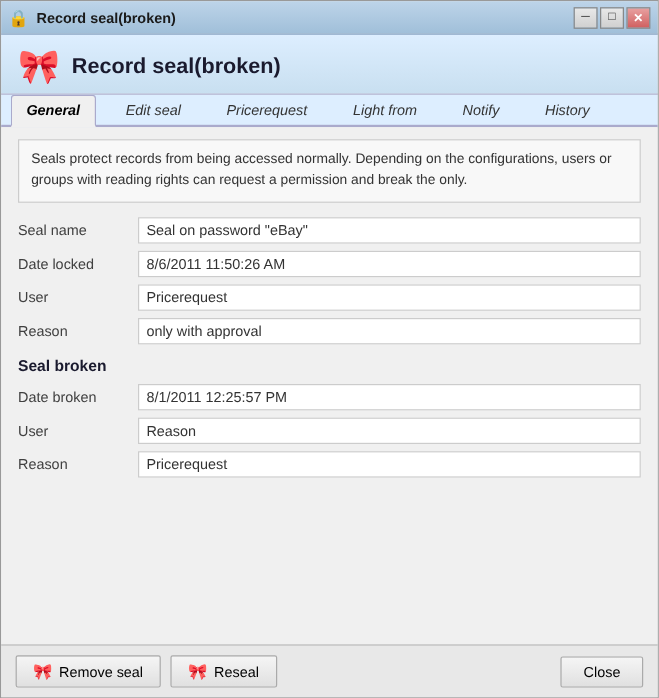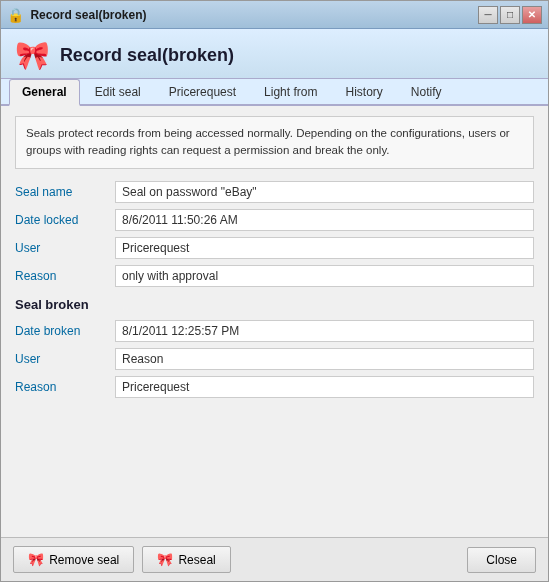--- a/index.html
+++ b/index.html
@@ -90,21 +90,22 @@
     }
     .tab {
       padding: 5px 12px;
       cursor: pointer;
       font-size: 12px;
       color: #333;
       border: 1px solid transparent;
       border-bottom: none;
       background: transparent;
       border-radius: 3px 3px 0 0;
-      margin-right: 2px;
+      margin-right: 12px;
+      font-style: italic;
     }
     .tab.active {
       background: #f0f0f0;
       border-color: #aac;
       border-bottom: 2px solid #f0f0f0;
       margin-bottom: -2px;
       font-weight: bold;
       color: #000;
     }
     .content {
@@ -135,21 +136,21 @@
     .section-icon {
       font-size: 16px;
     }
     .field-row {
       display: flex;
       align-items: center;
       margin-bottom: 6px;
     }
     .field-label {
       width: 100px;
-      color: #0369a1;
+      color: #404040;
       font-size: 12px;
       flex-shrink: 0;
     }
     .field-value {
       flex: 1;
       background: white;
       border: 1px solid #ccc;
       padding: 3px 6px;
       font-size: 12px;
       color: #333;
@@ -208,22 +209,22 @@
   <div class="window-header">
     <span class="header-icon">🎀</span>
     <span class="header-title">Record seal(broken)</span>
   </div>
 
   <div class="tabs-bar">
     <div class="tab active">General</div>
     <div class="tab">Edit seal</div>
     <div class="tab">Pricerequest</div>
     <div class="tab">Light from</div>
+    <div class="tab">Notify</div>
     <div class="tab">History</div>
-    <div class="tab">Notify</div>
   </div>
 
   <div class="content">
     <div class="info-text">Seals protect records from being accessed normally. Depending on the configurations, users or groups with reading rights can request a permission and break the only.</div>
 
 
     <div class="field-row">
       <span class="field-label">Seal name</span>
       <span class="field-value">Seal on password "eBay"</span>
     </div>

